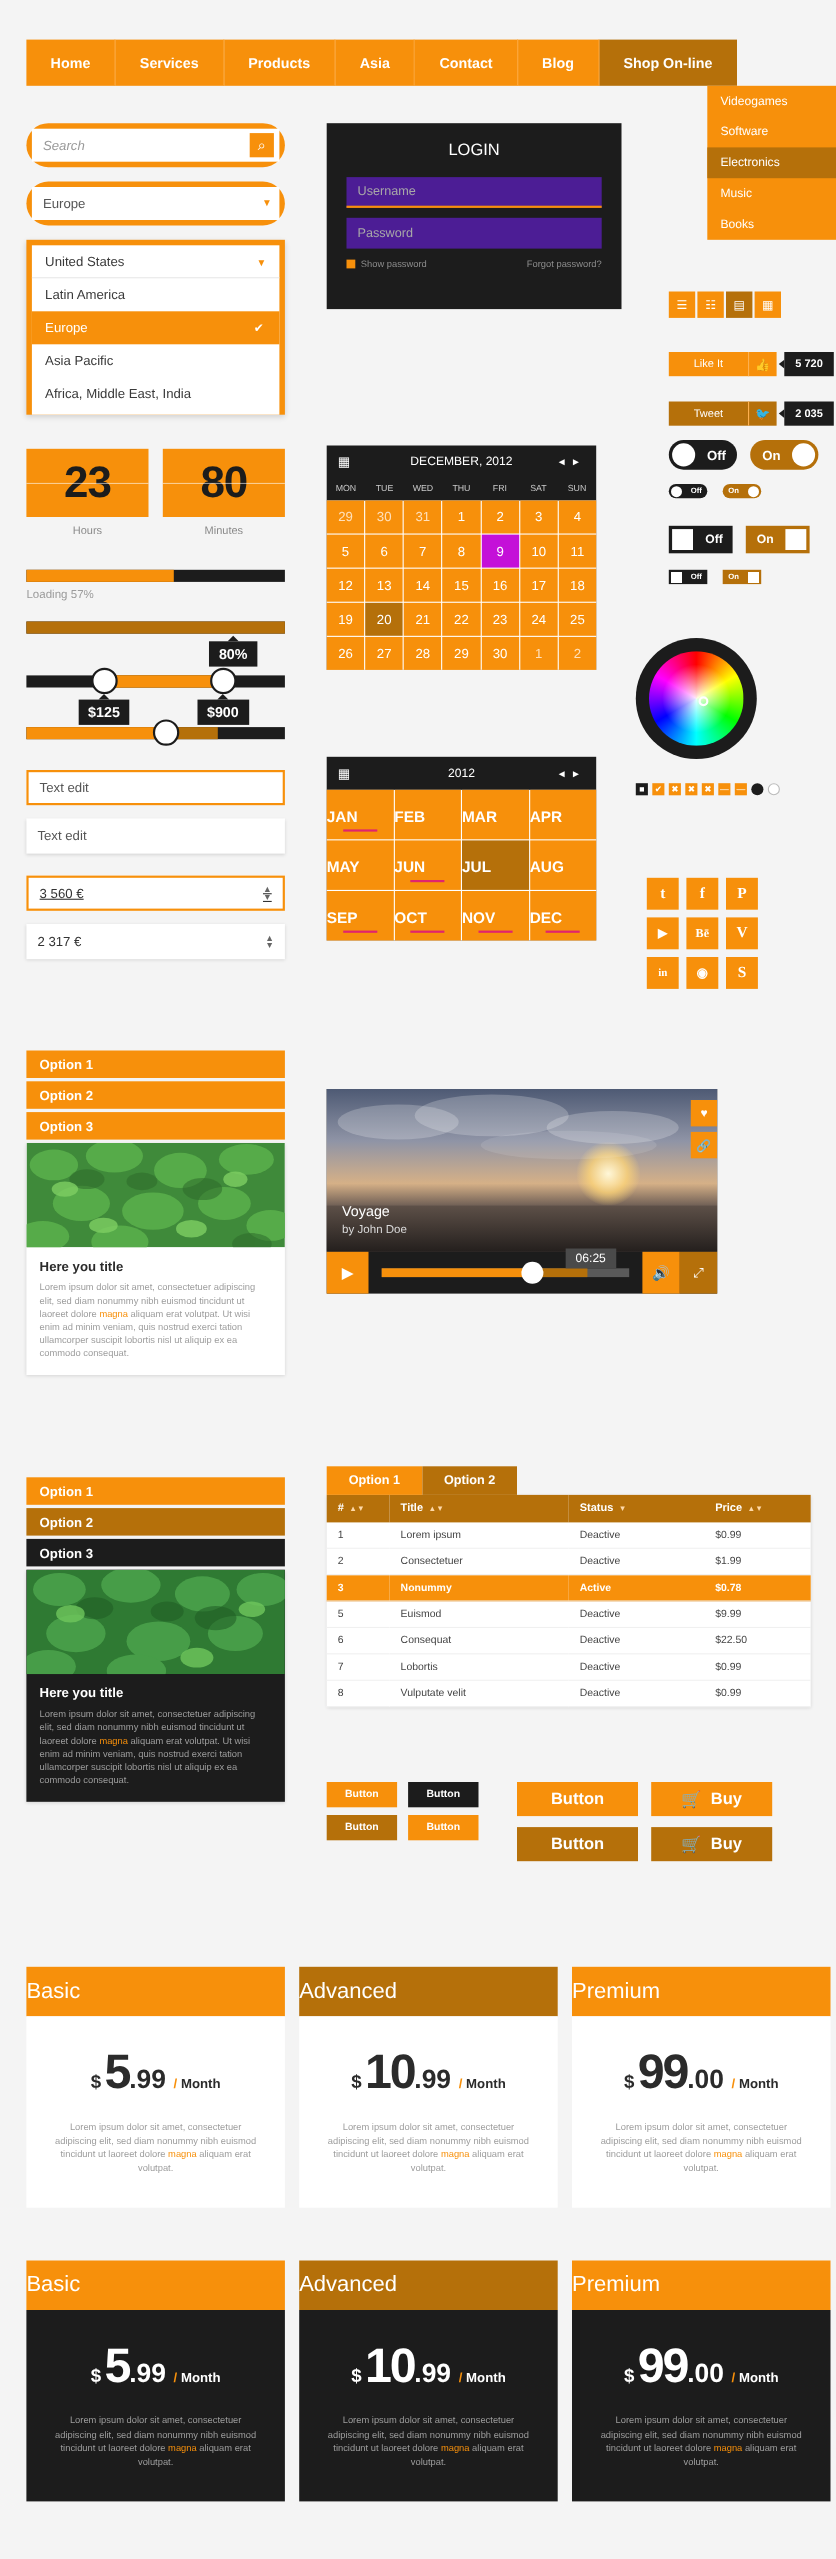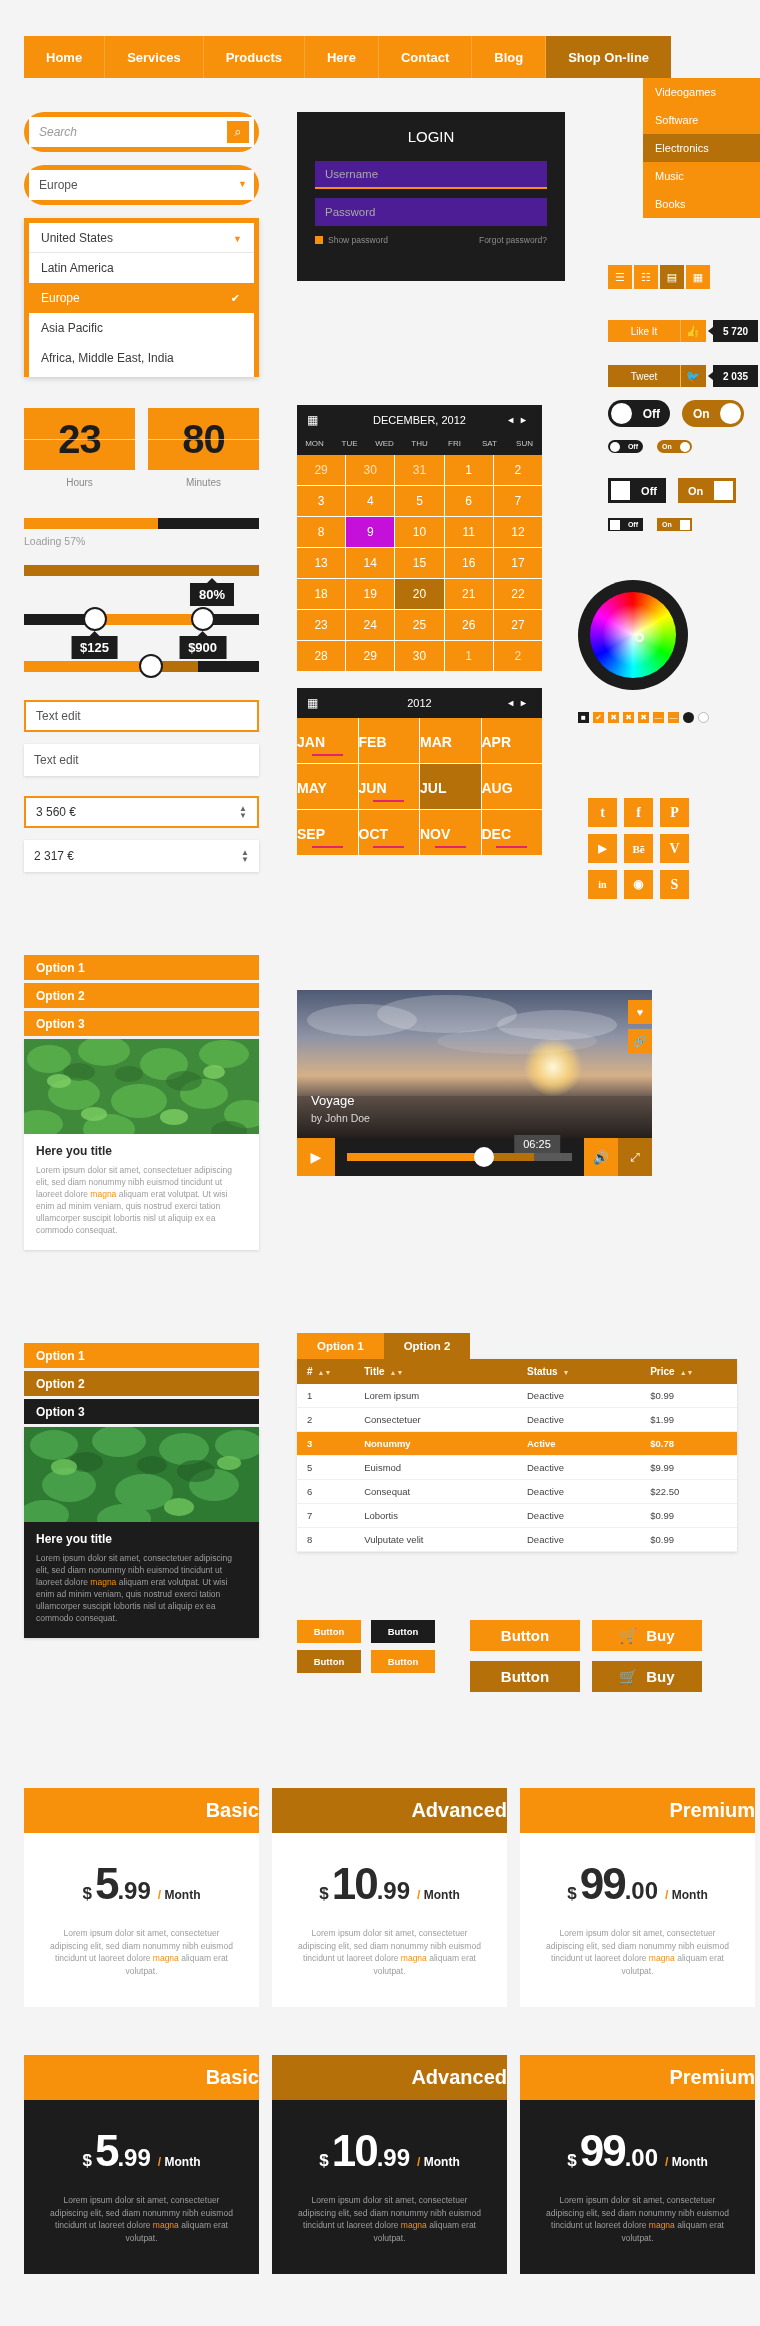--- a/index.html
+++ b/index.html
@@ -95,20 +95,21 @@
   }
   .txt-plain {
     background:#fff; height:32px; display:flex; align-items:center;
     padding:0 10px; font-size:12px; color:#555;
     box-shadow:0 1px 3px rgba(0,0,0,.13);
   }
   .spin-orange {
     border:2px solid #f7900b; background:#fff; height:32px; display:flex;
     align-items:center; padding:0 10px; font-size:12px; color:#333;
     justify-content:space-between;
+    text-decoration:underline;
   }
   .spin-plain {
     background:#fff; height:32px; display:flex; align-items:center;
     padding:0 10px; font-size:12px; color:#333; justify-content:space-between;
     box-shadow:0 1px 3px rgba(0,0,0,.13);
   }
   .stk { display:flex; flex-direction:column; line-height:7px; font-size:8px; color:#666; }
 
   
   .opt {
@@ -148,21 +149,21 @@
   
   .cal { background:#1c1c1c; width:245px; }
   .cal-head {
     height:30px; display:flex; align-items:center; color:#fff;
     font-size:11px; padding:0 10px; position:relative; justify-content:center;
   }
   .cal-head .ico { position:absolute; left:10px; font-size:12px; }
   .cal-head .arr { position:absolute; right:10px; font-size:9px; letter-spacing:4px; }
   .cal-dow { display:grid; grid-template-columns:repeat(7,1fr); }
   .cal-dow div { color:#c9c9c9; font-size:8px; text-align:center; padding:4px 0 7px; }
-  .cal-grid { display:grid; grid-template-columns:repeat(5,1fr); gap:1px; background:#fff; }
+  .cal-grid { display:grid; grid-template-columns:repeat(7,1fr); gap:1px; background:#fff; }
   .cal-grid div {
     background:#f7900b; color:#fff; font-size:12px; text-align:center;
     padding:8px 0; 
   }
   .cal-grid div.sel { background:#c410d8; }
   .cal-grid div.hov { background:#b5700a; }
   .cal-grid div.mut { color:#ffe0bb; }
 
   
   .mcal { background:#1c1c1c; width:245px; }
@@ -323,21 +324,21 @@
   .btn-b { background:#f7900b; color:#fff; font-size:15px; font-weight:bold;
            height:31px; width:110px; display:flex; align-items:center; justify-content:center; }
   .btn-b.dk { background:#b5700a; }
   .btn-buy { background:#f7900b; color:#fff; font-size:15px; font-weight:bold;
            height:31px; width:110px; display:flex; align-items:center;
            justify-content:center; gap:8px; }
   .btn-buy.dk { background:#b5700a; }
 
   
   .price-card { width:235px; }
-  .pc-head { color:#fff; font-size:20px; font-weight:bold; text-align:right; padding:11px 0; }
+  .pc-head { color:#fff; font-size:20px; font-weight:normal; text-align:left; padding:11px 0; }
   .pc-head.o { background:#f7900b; }
   .pc-head.d { background:#b5700a; }
   .pc-body { background:#fff; padding:26px 20px 30px; text-align:center; }
   .pc-body.dark { background:#1c1c1c; }
   .pc-amt { display:flex; align-items:baseline; justify-content:center; color:#2b2b2b; }
   .pc-body.dark .pc-amt { color:#fff; }
   .pc-cur { font-size:17px; font-weight:bold; margin-right:3px; }
   .pc-int { font-size:44px; font-weight:bold; letter-spacing:-2px; }
   .pc-dec { font-size:24px; font-weight:bold; }
   .pc-per { font-size:12px; font-weight:bold; margin-left:7px; }
@@ -349,21 +350,21 @@
 </style>
 </head>
 <body>
 
 <div class="wrap">
 
   <div class="nav abs">
     <div class="nav-item">Home</div>
     <div class="nav-item">Services</div>
     <div class="nav-item">Products</div>
-    <div class="nav-item">Here</div>
+    <div class="nav-item">Asia</div>
     <div class="nav-item">Contact</div>
     <div class="nav-item">Blog</div>
     <div class="nav-item dark">Shop On-line</div>
   </div>
   <div class="submenu abs">
     <div>Videogames</div>
     <div>Software</div>
     <div class="sel">Electronics</div>
     <div>Music</div>
     <div>Books</div>

